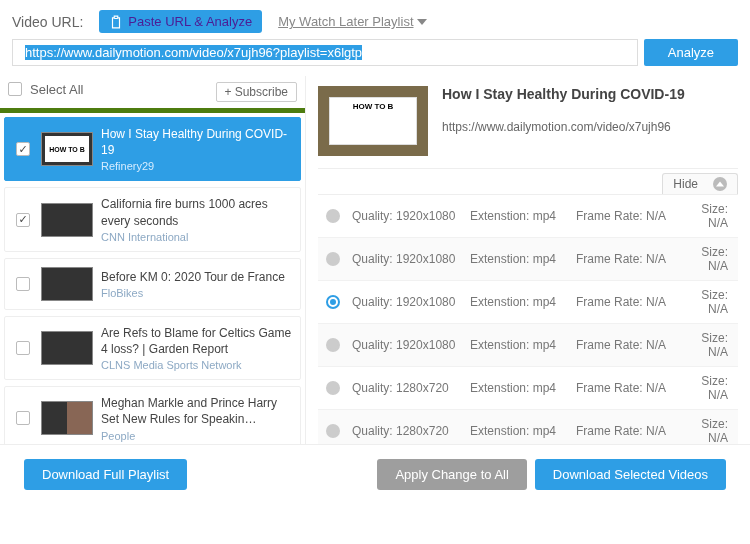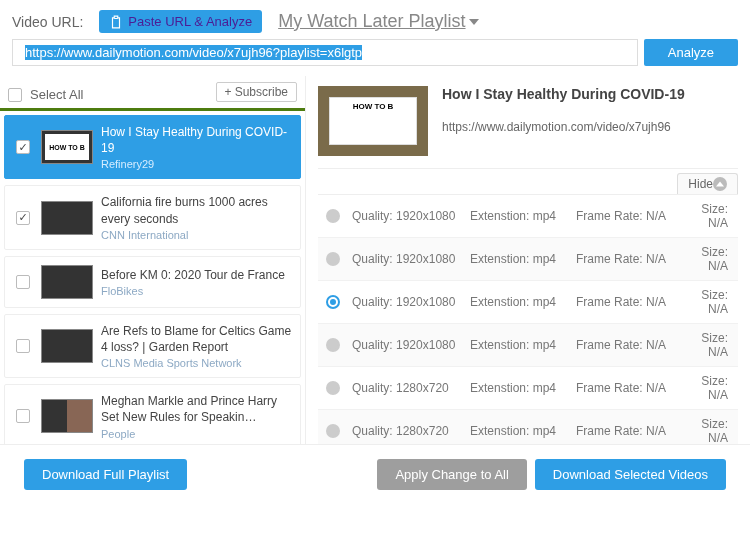--- a/index.html
+++ b/index.html
@@ -3,35 +3,35 @@
 <meta charset="utf-8">
 <style>
 * { box-sizing: border-box; margin: 0; padding: 0; font-family: "Segoe UI", Arial, sans-serif; }
 body { background: #fff; width: 750px; height: 544px; overflow: hidden; font-size: 13px; color: #555; }
 
 
 .topbar { padding: 10px 12px 6px; display: flex; align-items: center; gap: 16px; }
 .topbar .lbl { color: #666; font-size: 14px; }
 .paste-btn { background: #2e9ee5; color: #4c1d95; border: none; padding: 4px 10px; border-radius: 3px; font-size: 13px; cursor: pointer; display: flex; align-items: center; gap: 5px; }
 .paste-btn svg { width: 14px; height: 14px; fill: #fff; }
-.watch-later { color: #888; text-decoration: underline; font-size: 18px; display: flex; align-items: center; gap: 3px; cursor: pointer; }
+.watch-later { color: #888; text-decoration: underline; font-size: 13px; display: flex; align-items: center; gap: 3px; cursor: pointer; }
 .watch-later svg { width: 10px; height: 10px; fill: #888; }
 
 
 .urlrow { padding: 0 12px 10px; display: flex; gap: 6px; }
 .url-input { flex: 1; border: 1px solid #ddd; padding: 5px 12px; font-size: 13px; color: #333; }
 .url-input .selected { background: #2e9ee5; color: #fff; }
 .analyze-btn { background: #2e9ee5; color: #fff; border: none; padding: 5px 24px; font-size: 13px; border-radius: 2px; cursor: pointer; }
 
 
 .main { display: flex; height: 368px; position: relative; }
 
 
 .left { width: 306px; border-right: 1px solid #eee; display: flex; flex-direction: column; }
-.left-header { display: flex; align-items: flex-end; padding: 6px 8px; border-bottom: 3px solid #4d7c0f; }
+.left-header { display: flex; align-items: flex-start; padding: 6px 8px; border-bottom: 5px solid #4d7c0f; }
 .left-header .cb { width: 14px; height: 14px; border: 1px solid #bbb; border-radius: 2px; margin-right: 8px; cursor: pointer; }
 .left-header .sa { color: #666; font-size: 13px; flex: 1; }
 .sub-btn { background: #fff; border: 1px solid #ccc; padding: 2px 8px; font-size: 12px; color: #666; border-radius: 2px; cursor: pointer; display: flex; align-items: center; gap: 3px; }
 
 .vlist { flex: 1; overflow-y: auto; padding: 4px; position: relative; }
 .vlist::-webkit-scrollbar { width: 8px; }
 .vlist::-webkit-scrollbar-thumb { background: #ccc; border-radius: 4px; }
 .vitem { display: flex; align-items: center; padding: 8px; border: 1px solid #eee; margin-bottom: 6px; border-radius: 2px; background: #fff; cursor: pointer; }
 .vitem.sel { background: #2e9ee5; color: #fff; border-color: #2e9ee5; }
 .vitem .cbw { width: 20px; display: flex; justify-content: center; }
@@ -55,21 +55,21 @@
 
 
 .right { flex: 1; padding: 10px 12px 0; display: flex; flex-direction: column; position: relative; overflow: hidden;}
 .vhead { display: flex; gap: 14px; border-bottom: 1px solid #eee; padding-bottom: 12px;}
 .vhead .bigthumb { width: 110px; height: 70px; background: #7a6b4a; display: flex; align-items: center; justify-content: center; flex-shrink: 0; overflow: hidden; }
 .bigthumb-inner { width: 88px; height: 48px; background: #fff; border: 1px solid #ddd; font-size: 8px; font-weight: bold; color: #000; display: flex; align-items: flex-start; justify-content: center; padding-top: 4px; }
 .vhead .info .title { font-size: 14px; font-weight: bold; color: #444; margin-bottom: 18px; }
 .vhead .info .url { font-size: 12px; color: #666; }
 
 .hide-row { display: flex; justify-content: flex-end; margin-top: 4px; }
-.hide-btn { border: 1px solid #ddd; border-bottom: none; padding: 3px 10px; font-size: 12px; color: #666; border-radius: 3px 3px 0 0; cursor: pointer; display: flex; align-items: center; gap: 0; background: #fafafa; }
+.hide-btn { border: 1px solid #ddd; border-bottom: none; padding: 3px 10px; font-size: 12px; color: #666; border-radius: 3px 3px 0 0; cursor: pointer; display: flex; align-items: center; gap: 15px; background: #fafafa; }
 .hide-btn .circ { width: 14px; height: 14px; border-radius: 50%; background: #bbb; display: flex; align-items: center; justify-content: center; }
 .hide-btn .circ svg { width:8px; height:8px; fill:#fff; }
 
 .qlist { border-top: 1px solid #eee; }
 .qrow { display: flex; align-items: center; padding: 7px 4px; border-bottom: 1px solid #f1f1f1; font-size: 12px; color: #777; cursor: pointer;}
 .qrow:nth-child(even){background:#fafafa;}
 .radio { width: 14px; height: 14px; border-radius: 50%; border: 2px solid #ccc; margin-right: 12px; margin-left: 4px; flex-shrink: 0; position: relative;}
 .radio.filled { background: #ccc; }
 .radio.sel { border-color: #2e9ee5; }
 .radio.sel::after { content: ""; position: absolute; inset: 2px; border-radius: 50%; background: #2e9ee5; }

